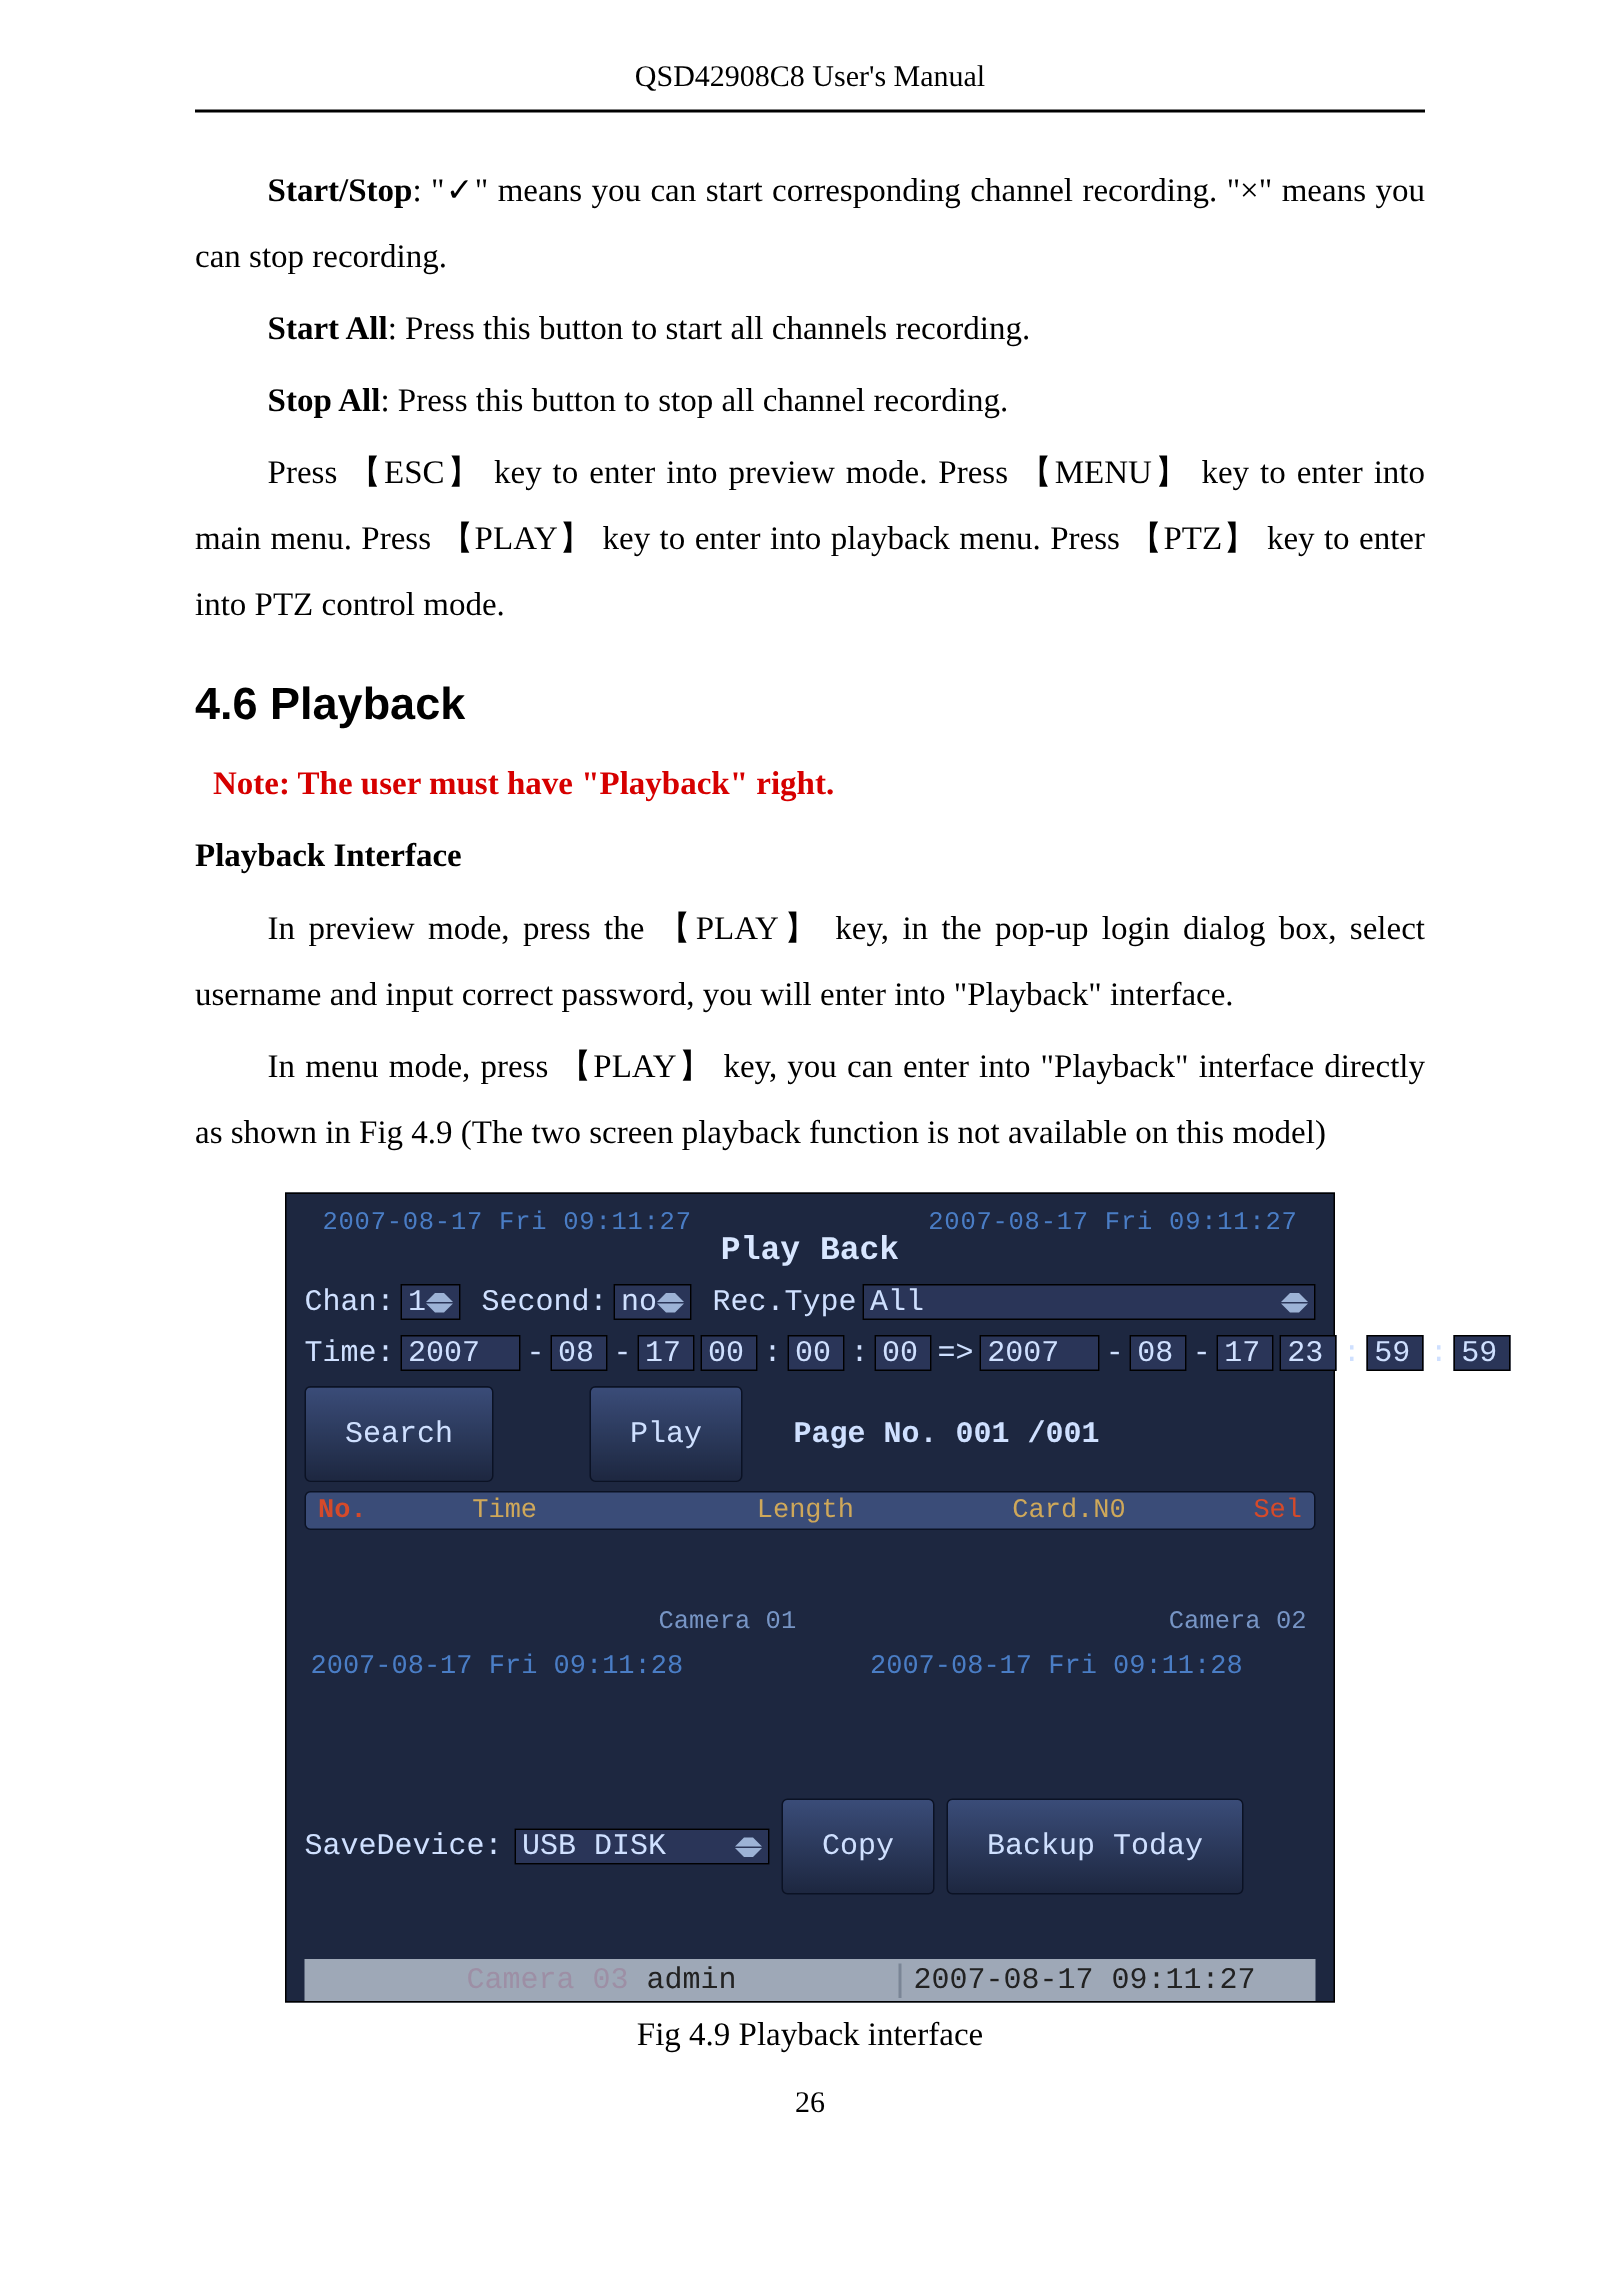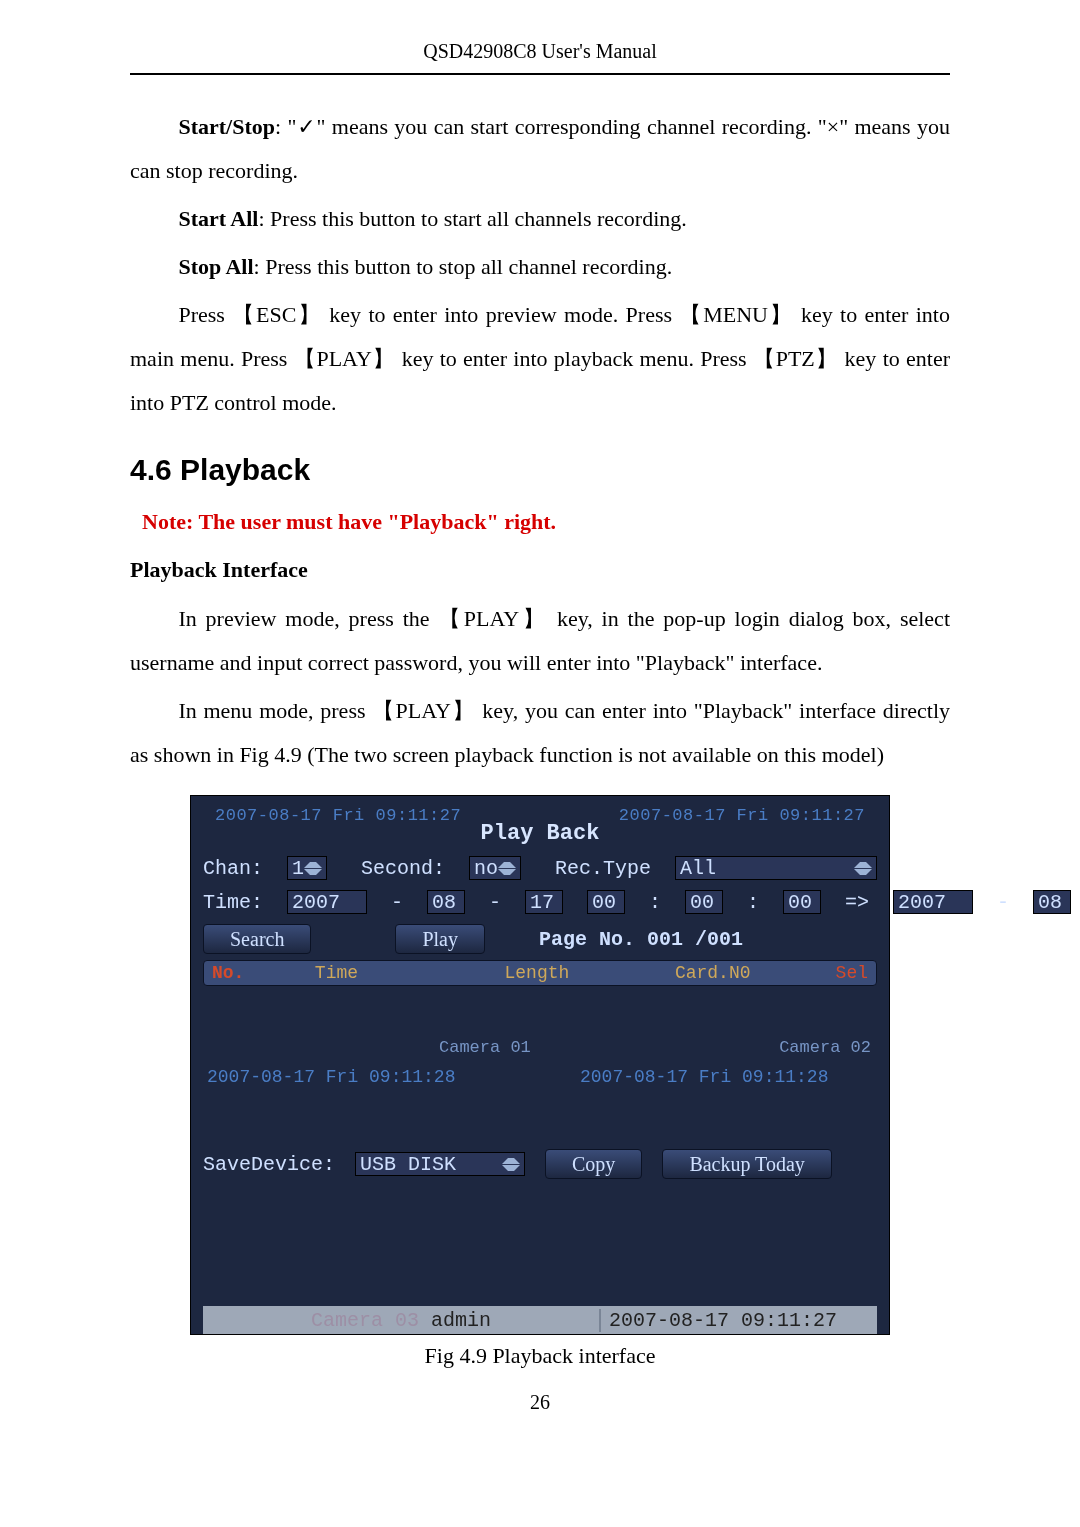--- a/index.html
+++ b/index.html
@@ -10,43 +10,43 @@
   .body-text p{margin:0 0 4px;text-indent:2.2em}
   .body-text .bold{font-weight:bold}
   h2.section{font-family:Arial,Helvetica,sans-serif;font-weight:bold;font-size:30px;margin:28px 0 22px}
   .note{color:#d60000;font-weight:bold;font-size:22px;margin:8px 12px 22px}
   .subhead{font-weight:bold;font-size:22px;margin:0 0 14px}
   
   .fig{width:700px;margin:18px auto 6px;position:relative}
   .crt{background:#1d2740;border:1px solid #000;box-sizing:border-box;padding:10px 12px 12px;position:relative;height:540px}
   .tsline{color:#4a7dc5;font-family:"Courier New",monospace;font-size:17px;letter-spacing:.5px;display:flex;justify-content:space-between;padding:0 12px}
   .titlebar{color:#d8e6ff;font-family:"Courier New",monospace;font-size:22px;text-align:center;font-weight:bold;margin-top:-4px}
-  .row{display:flex;align-items:center;gap:24px;font-family:"Courier New",monospace;font-size:20px;color:#cfe0ff;margin-top:10px}
+  .row{display:flex;align-items:center;gap:4px;font-family:"Courier New",monospace;font-size:20px;color:#cfe0ff;margin-top:10px}
   .row .label{color:#cfe0ff}
   .valbox{background:#2a3558;color:#cfe0ff;display:inline-flex;align-items:center;justify-content:space-between;padding:1px 4px;border:1px solid #000;min-width:38px;height:24px;box-sizing:border-box}
   .valbox.wide{min-width:80px}
   .valbox.wider{min-width:100px}
   .sep{color:#cfe0ff}
   .arr{width:18px;height:18px;display:inline-flex;flex-direction:column;justify-content:center;gap:1px}
   .arr::before,.arr::after{content:"";border-left:6px solid transparent;border-right:6px solid transparent}
   .arr::before{border-bottom:6px solid #9db3d6}
   .arr::after{border-top:6px solid #9db3d6}
-  .btn{background:linear-gradient(#3a4c78,#1d2740);color:#cfe0ff;font-family:Liberation Serif, serif;font-size:20px;padding:0 26px;height:28px;display:inline-flex;align-items:center;border:1px solid #0b1224;border-radius:4px}
+  .btn{background:linear-gradient(#3a4c78,#1d2740);color:#cfe0ff;font-family:Liberation Mono, monospace;font-size:20px;padding:17px 26px;height:28px;display:inline-flex;align-items:center;border:1px solid #0b1224;border-radius:4px}
   .pgno{color:#cfe0ff;font-family:"Courier New",monospace;font-weight:bold;font-size:20px}
   .tablehdr{background:#3a4c78;display:flex;font-family:"Courier New",monospace;font-size:18px;color:#cfa85a;border:1px solid #0b1224;border-radius:4px;margin-top:6px}
   .tablehdr span{padding:2px 8px}
   .th-no{width:90px;color:#d54a2a;font-weight:bold}
   .th-time{width:180px;color:#cfa85a}
   .th-length{width:160px;color:#cfa85a}
   .th-card{width:150px;color:#cfa85a}
   .th-sel{flex:1;text-align:right;color:#d54a2a}
   .camlabels{display:flex;justify-content:space-between;color:#7795c5;font-family:"Courier New",monospace;font-size:17px;margin-top:52px;padding:0 16px}
   .camlabels span:last-child{margin-right:-10px}
   .tsline2{color:#4a7dc5;font-family:"Courier New",monospace;font-size:18px;display:flex;justify-content:space-between;padding:0 4px;margin-top:10px}
-  .saverow{display:flex;align-items:center;gap:20px;font-family:"Courier New",monospace;font-size:20px;color:#cfe0ff;margin-top:62px}
+  .saverow{display:flex;align-items:center;gap:8px;font-family:"Courier New",monospace;font-size:20px;color:#cfe0ff;margin-top:78px}
   .statusbar{position:absolute;left:12px;right:12px;bottom:0;height:28px;background:#9ea8b7;display:flex;align-items:center;font-family:"Courier New",monospace;font-size:20px;color:#222}
   .statusbar .admincell{flex:1;text-align:center}
   .statusbar .admincell .faint{color:#9d8fa5}
   .statusbar .tscell{width:260px;border-left:2px solid #7a8596;padding:0 8px}
   .figcap{text-align:center;font-size:22px;margin-top:8px}
   .pagenum{text-align:center;font-size:20px;margin-top:22px}
 </style>
 </head>
 <body>
 

